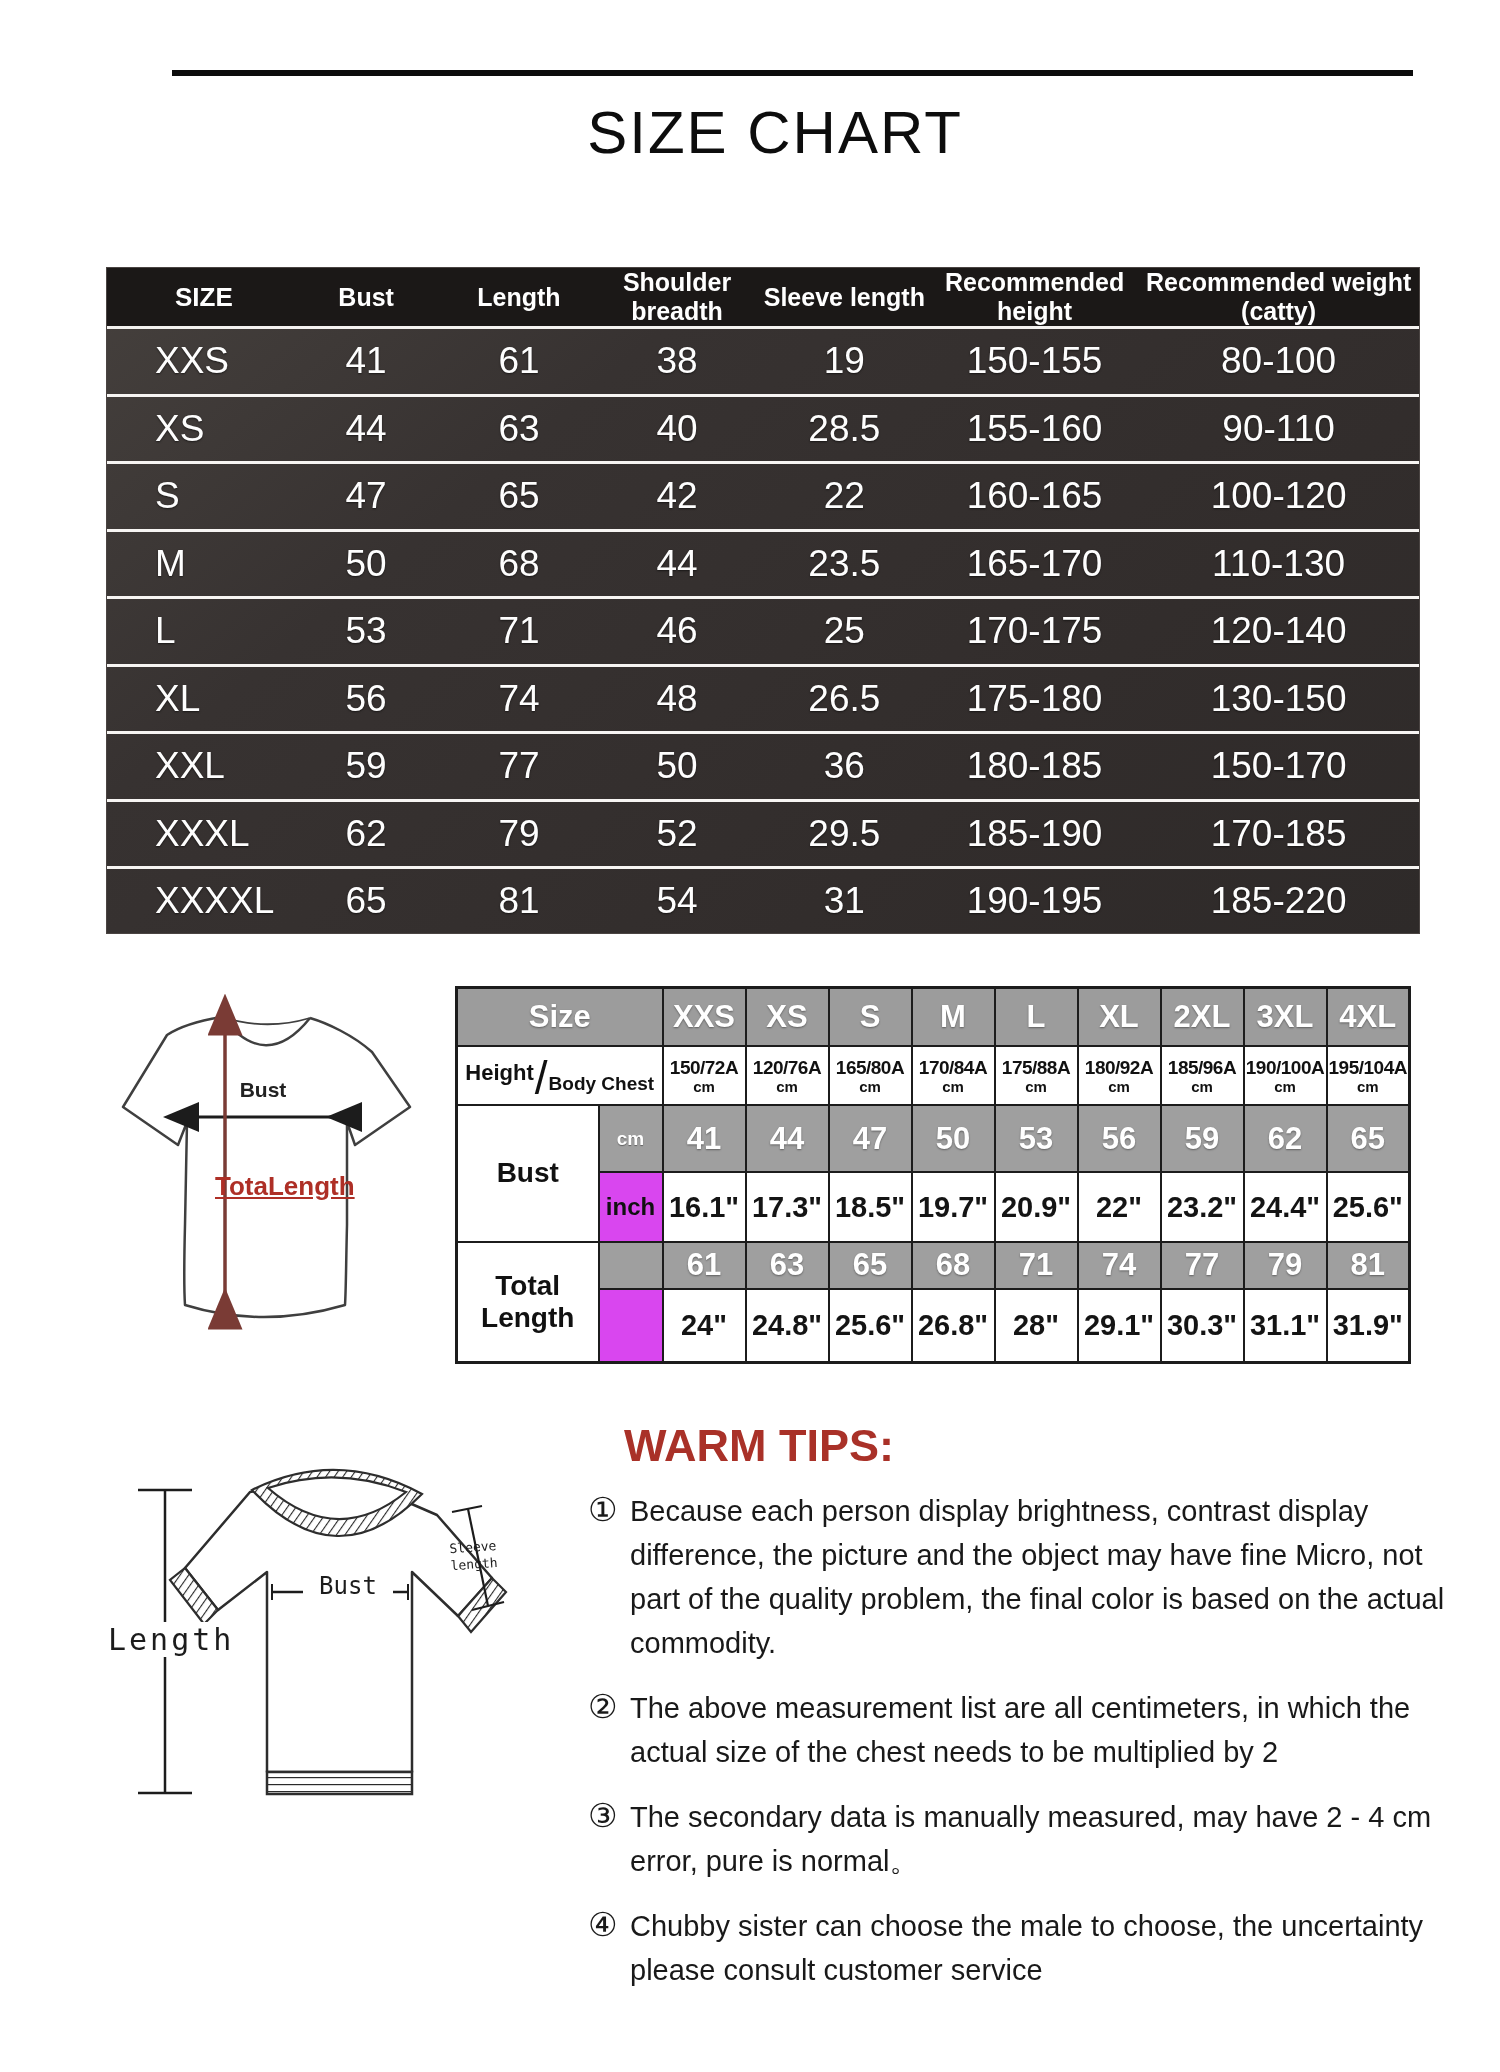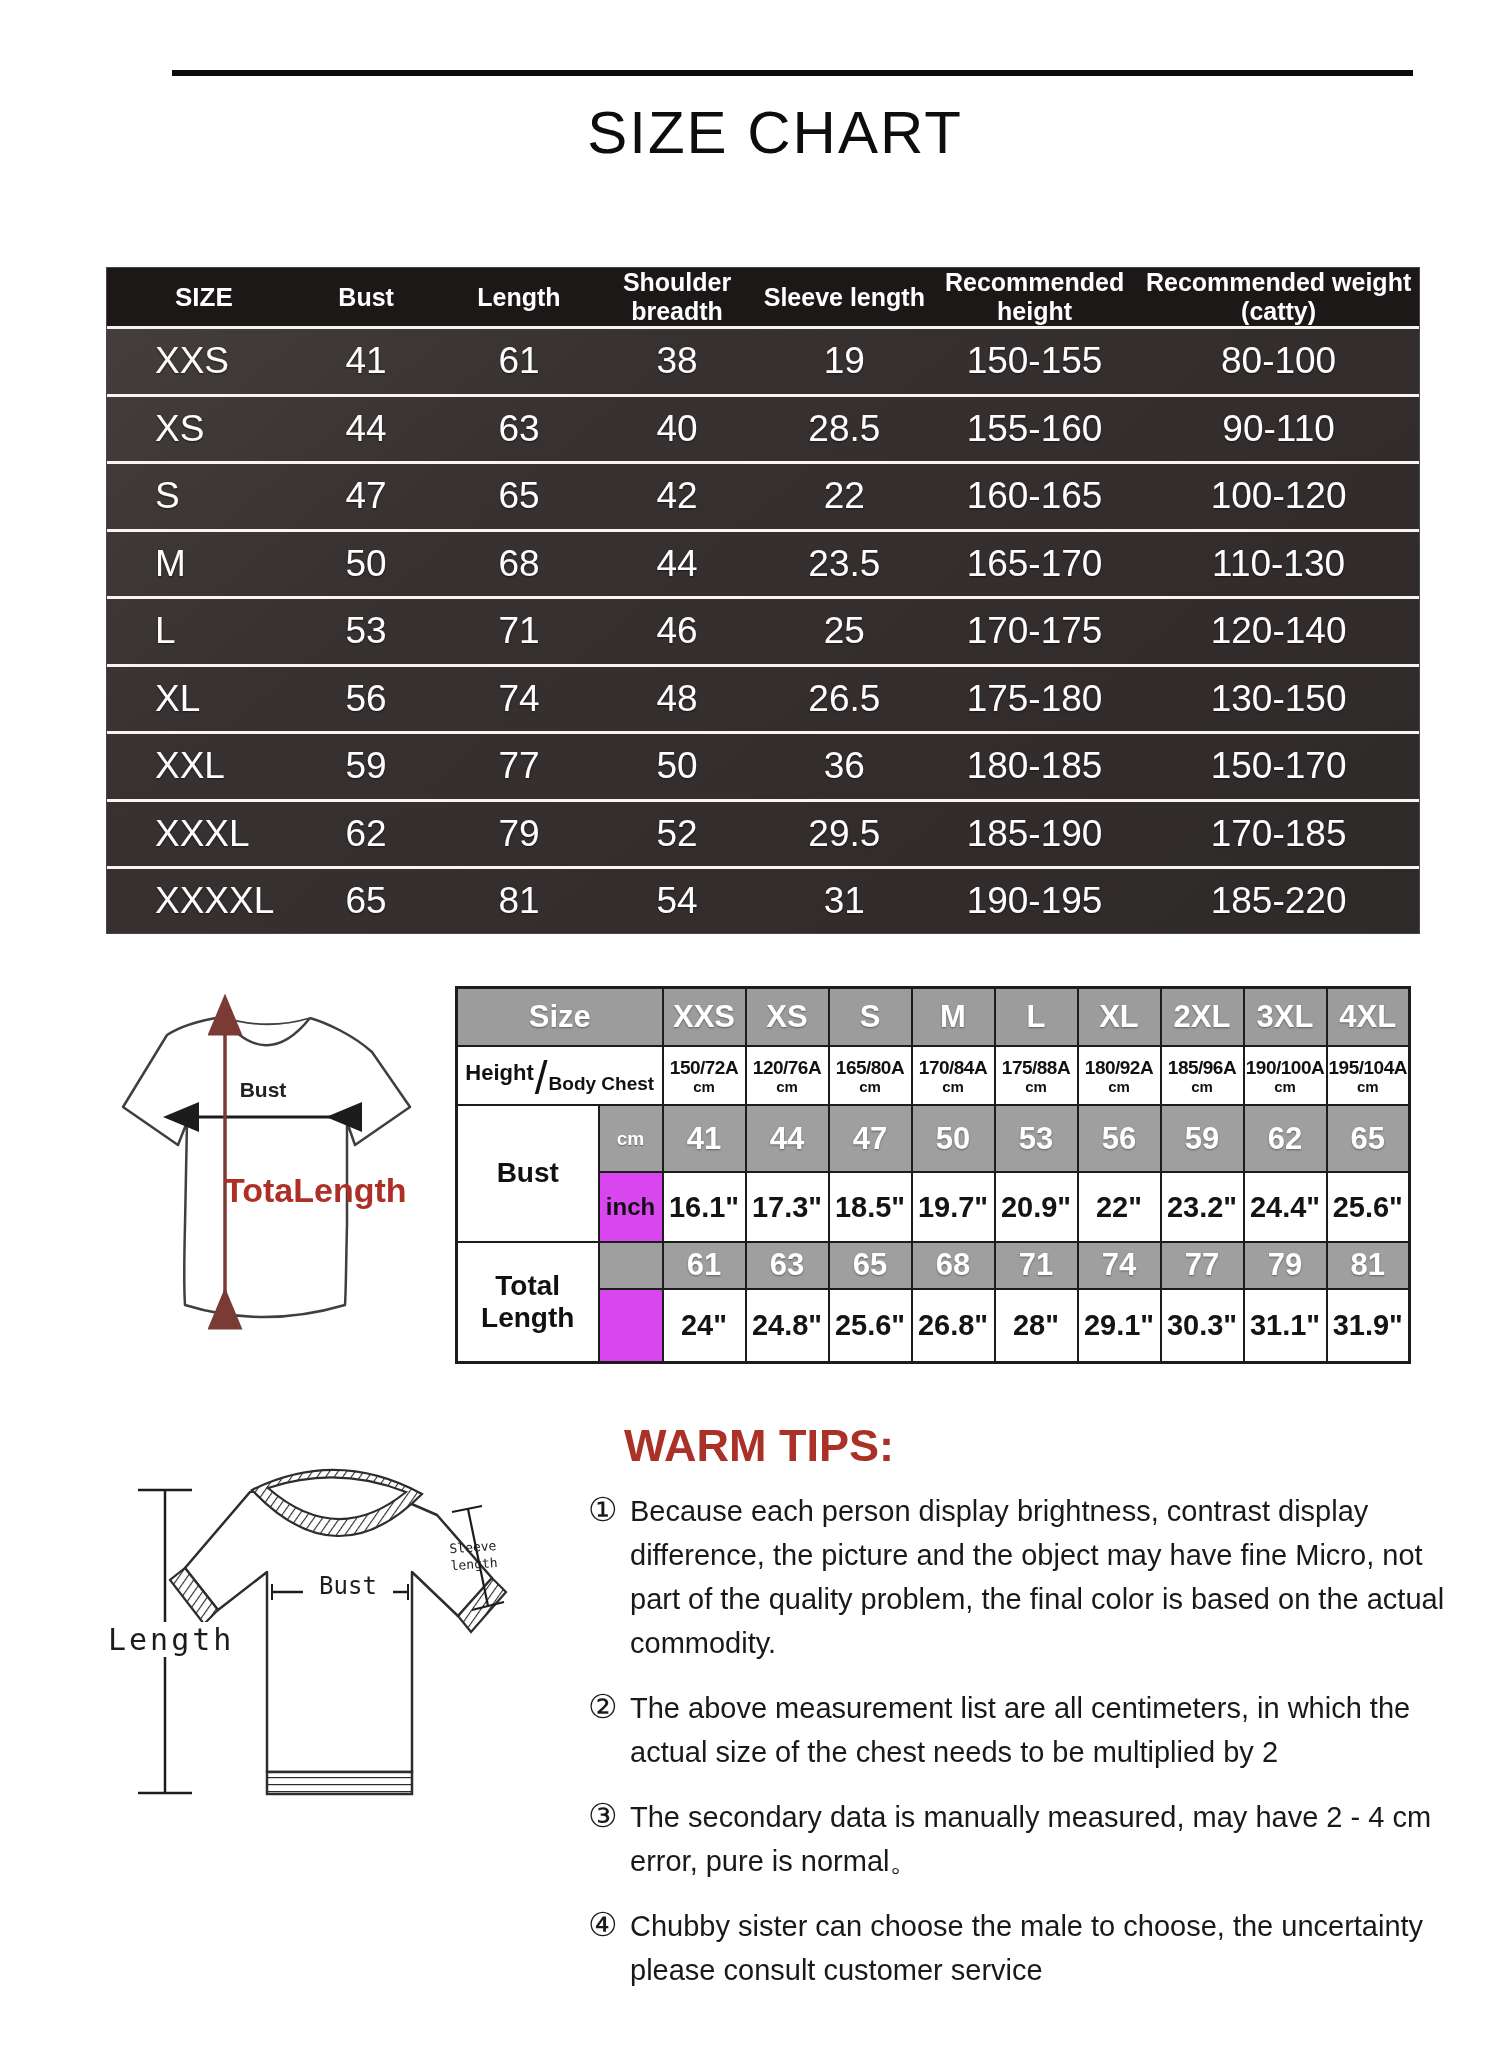--- a/index.html
+++ b/index.html
@@ -38,21 +38,21 @@
   td.dt-lbl{font-size:28px;font-weight:bold;background:#fff;color:#111;}
   td.dt-unit{font-size:24px;font-weight:bold;color:#111;background:#d946ef;}
   td.gray-cell{background:#9f9f9f;color:#fff;font-size:31px;font-weight:bold;text-shadow:0 1px 2px rgba(0,0,0,.4);}
   td.unit-sm{background:#9f9f9f;color:#fff;font-size:19px;font-weight:bold;text-shadow:0 1px 1px rgba(0,0,0,.4);}
   td.inch-cell{font-size:29px;font-weight:bold;color:#141414;background:#fff;}
 
   
   .diagram{position:absolute;}
   .diagram svg{display:block;}
   .d1-bust-label{position:absolute;left:118px;top:103px;width:100px;text-align:center;font-size:21px;font-weight:bold;color:#222;}
-  .d1-len-label{position:absolute;left:129px;top:196px;font-size:34px;font-weight:bold;color:#ae2f26;letter-spacing:0px;}
+  .d1-len-label{position:absolute;left:120px;top:196px;font-size:26px;font-weight:bold;color:#ae2f26;letter-spacing:0px;text-decoration:underline;}
   .d2-length-label{position:absolute;left:8px;top:202px;width:120px;text-align:center;font-size:30px;color:#1c1c1c;background:#fff;font-family:"DejaVu Sans Mono",monospace;letter-spacing:3px;}
   .d2-bust-label{position:absolute;left:203px;top:152px;width:90px;text-align:center;font-size:24px;color:#1c1c1c;background:#fff;font-family:"DejaVu Sans Mono",monospace;}
   .d2-sleeve-label{position:absolute;left:350px;top:118px;width:64px;text-align:left;font-size:13px;line-height:17px;color:#1c1c1c;font-family:"DejaVu Sans Mono",monospace;transform:rotate(-4deg);}
 
   
   .warm-heading{position:absolute;left:624px;top:1420px;font-size:45px;font-weight:bold;color:#a93128;letter-spacing:0px;}
   .tips{position:absolute;left:588px;top:1489px;width:880px;}
   .tip{display:flex;align-items:flex-start;margin-bottom:21px;}
   .tip-num{flex:0 0 42px;font-size:33px;line-height:42px;color:#1a1a1a;}
   .tip-text{font-size:29px;line-height:44px;color:#191919;letter-spacing:0px;}

